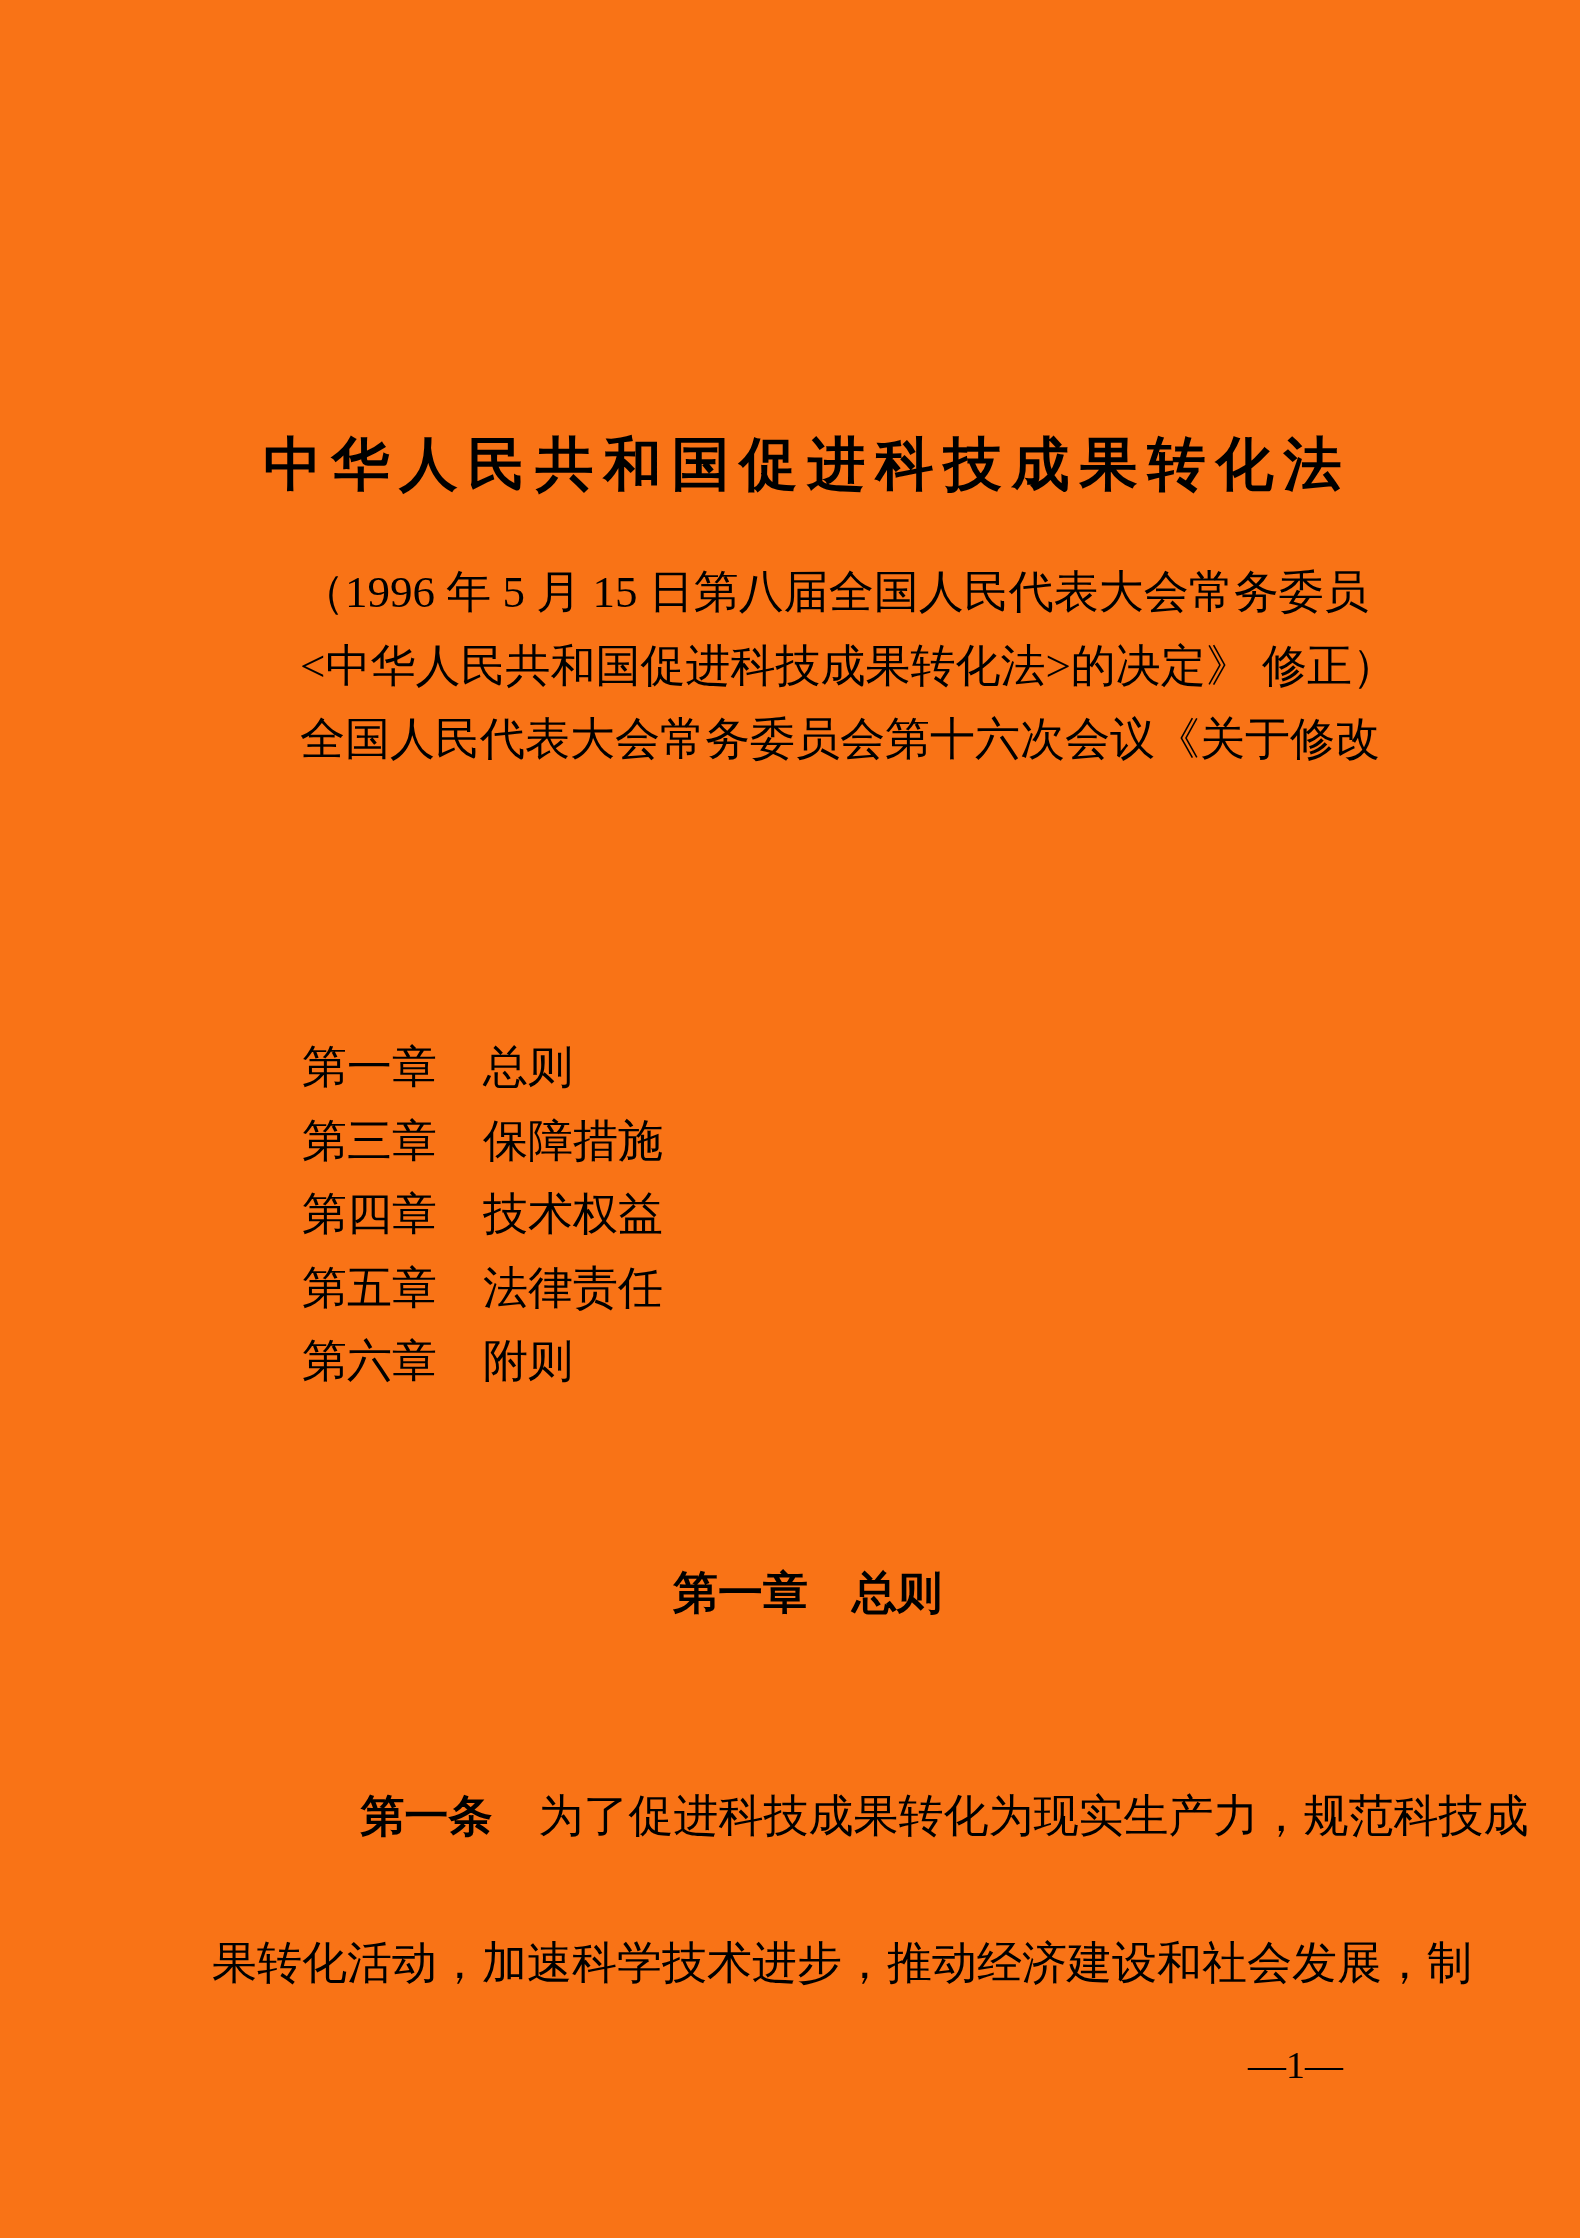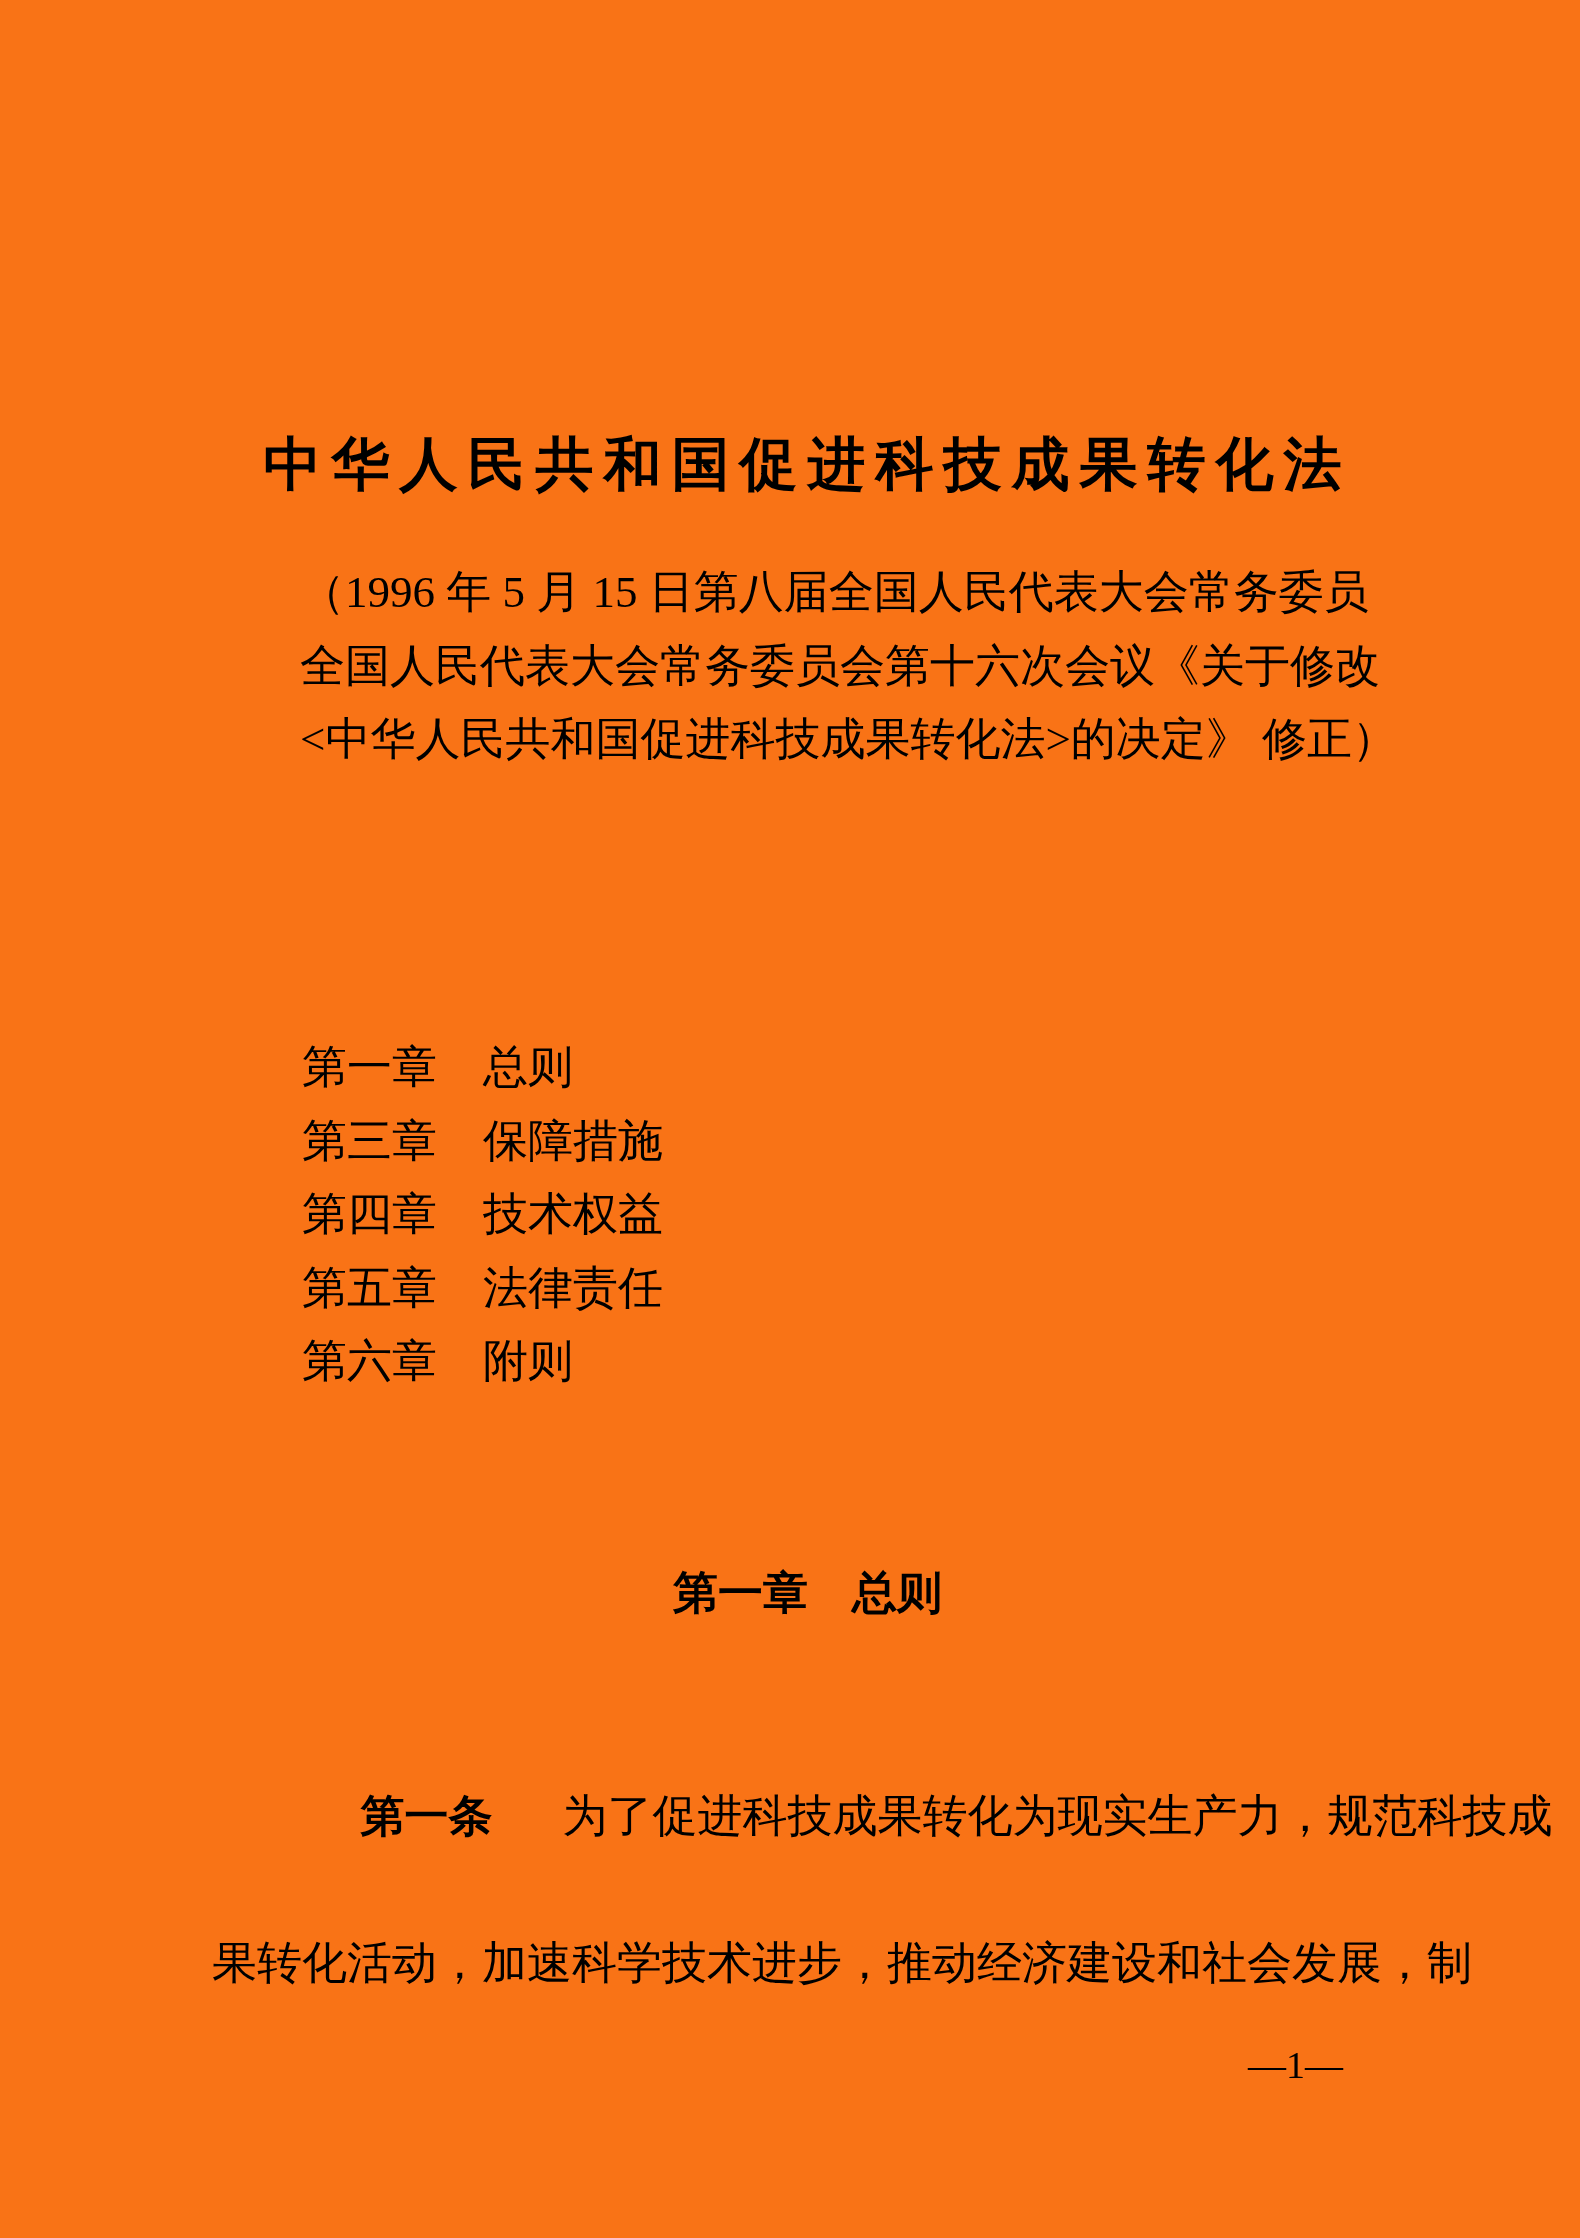--- a/index.html
+++ b/index.html
@@ -92,21 +92,21 @@
   .article .body-line {
     white-space: pre;
   }
   .article .body-line.first {
     padding-left: 81px;
   }
   .article .article-label {
     font-family: "Liberation Sans", "DejaVu Sans", sans-serif;
     font-weight: 700;
     font-size: 44px;
-    margin-right: 70px;
+    margin-right: 46px;
   }
   .page-number {
     position: absolute;
     top: 2046px;
     right: 237px;
     font-family: "Liberation Serif", "DejaVu Serif", serif;
     font-size: 38px;
     line-height: 38px;
     white-space: nowrap;
   }
@@ -116,23 +116,23 @@
 
 <div class="page">
 
   <div class="doc-title">中华人民共和国促进科技成果转化法</div>
 
   <div class="preamble">
 
       <div class="pre-line">（1996 年 5 月 15 日第八届全国人民代表大会常务委员</div>
 
 
+      <div class="pre-line">&lt;中华人民共和国促进科技成果转化法&gt;的决定》 修正）</div>
+
       <div class="pre-line">全国人民代表大会常务委员会第十六次会议《关于修改</div>
-
-      <div class="pre-line">&lt;中华人民共和国促进科技成果转化法&gt;的决定》 修正）</div>
     </div>
 
 
   <div class="toc-list">
 
       <div class="toc-item">
         <span class="toc-chapter">第一章</span><span class="toc-name">总则</span>
       </div>
 
 

